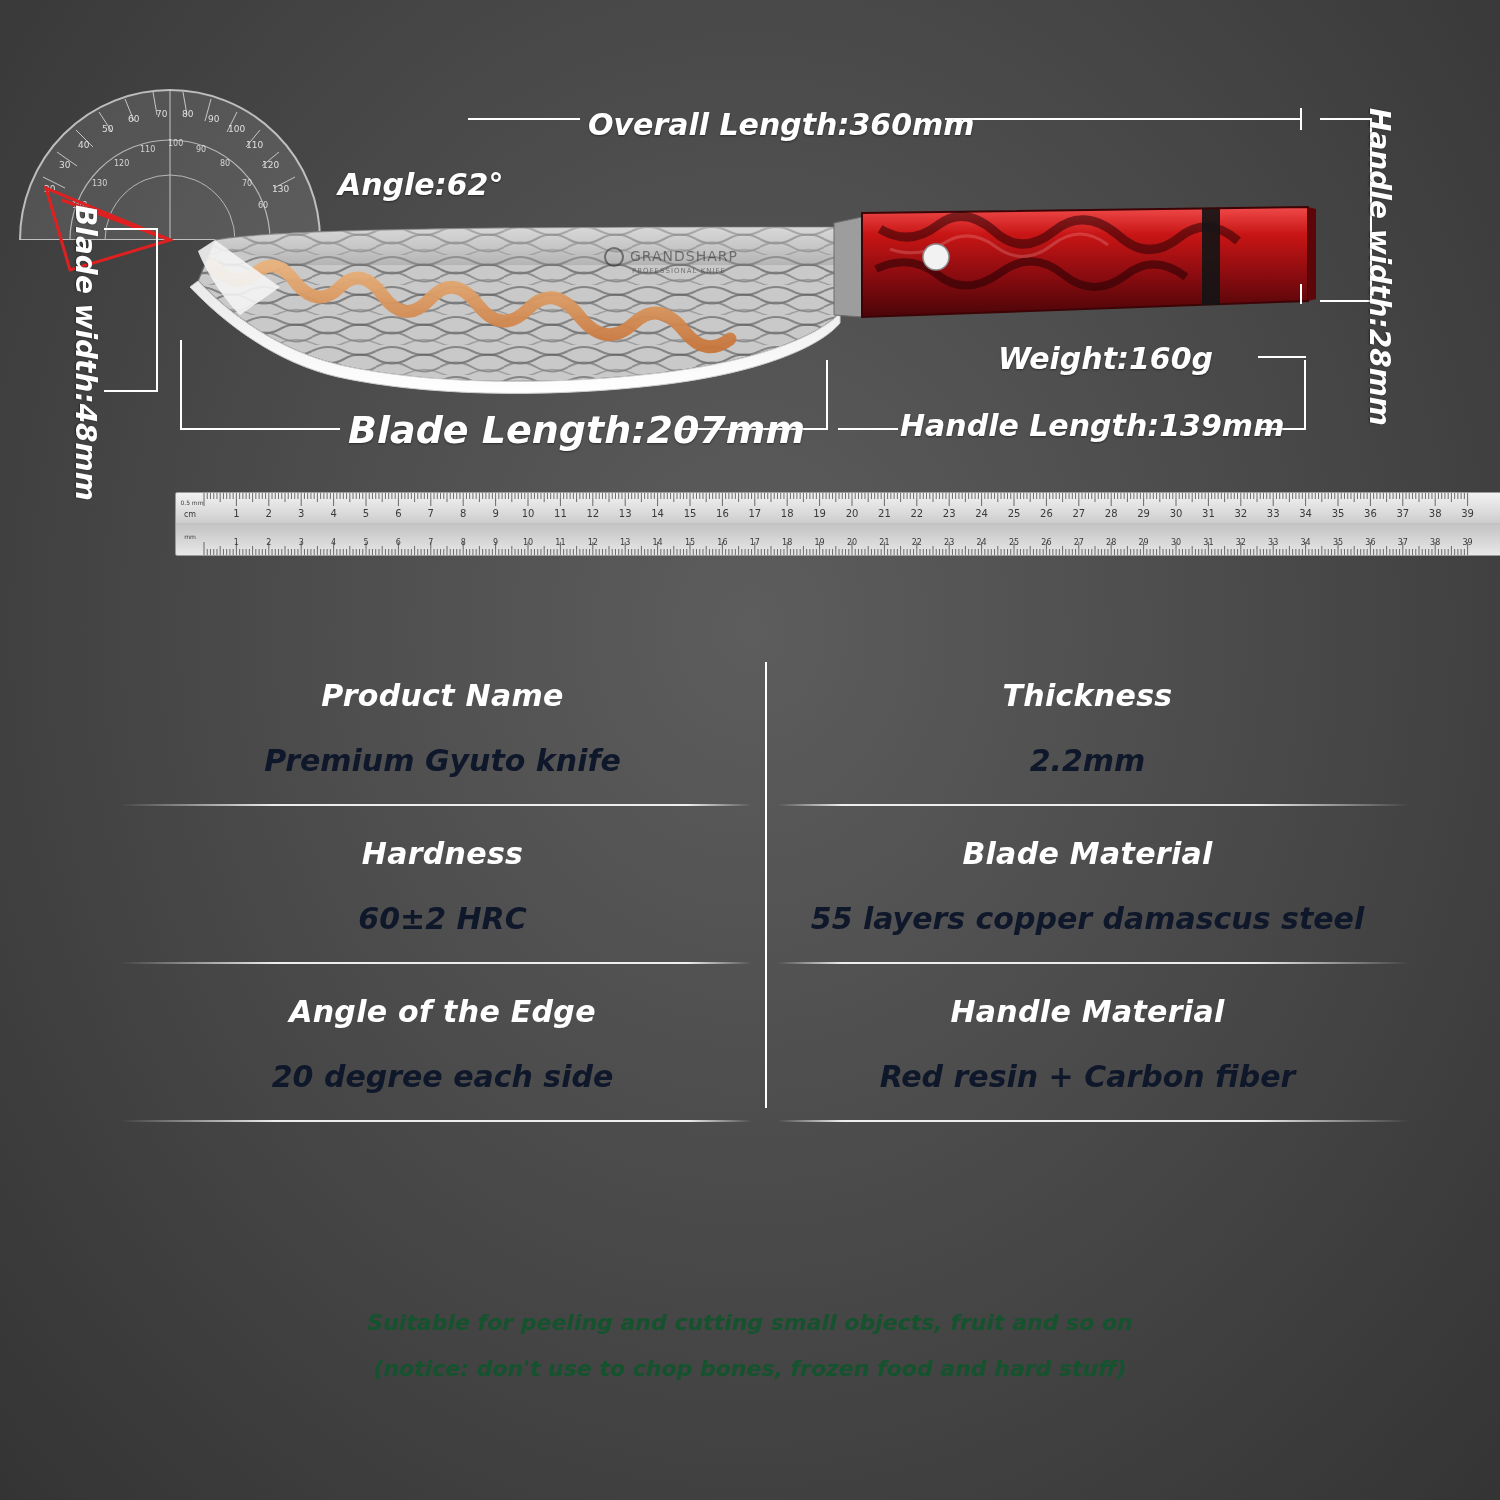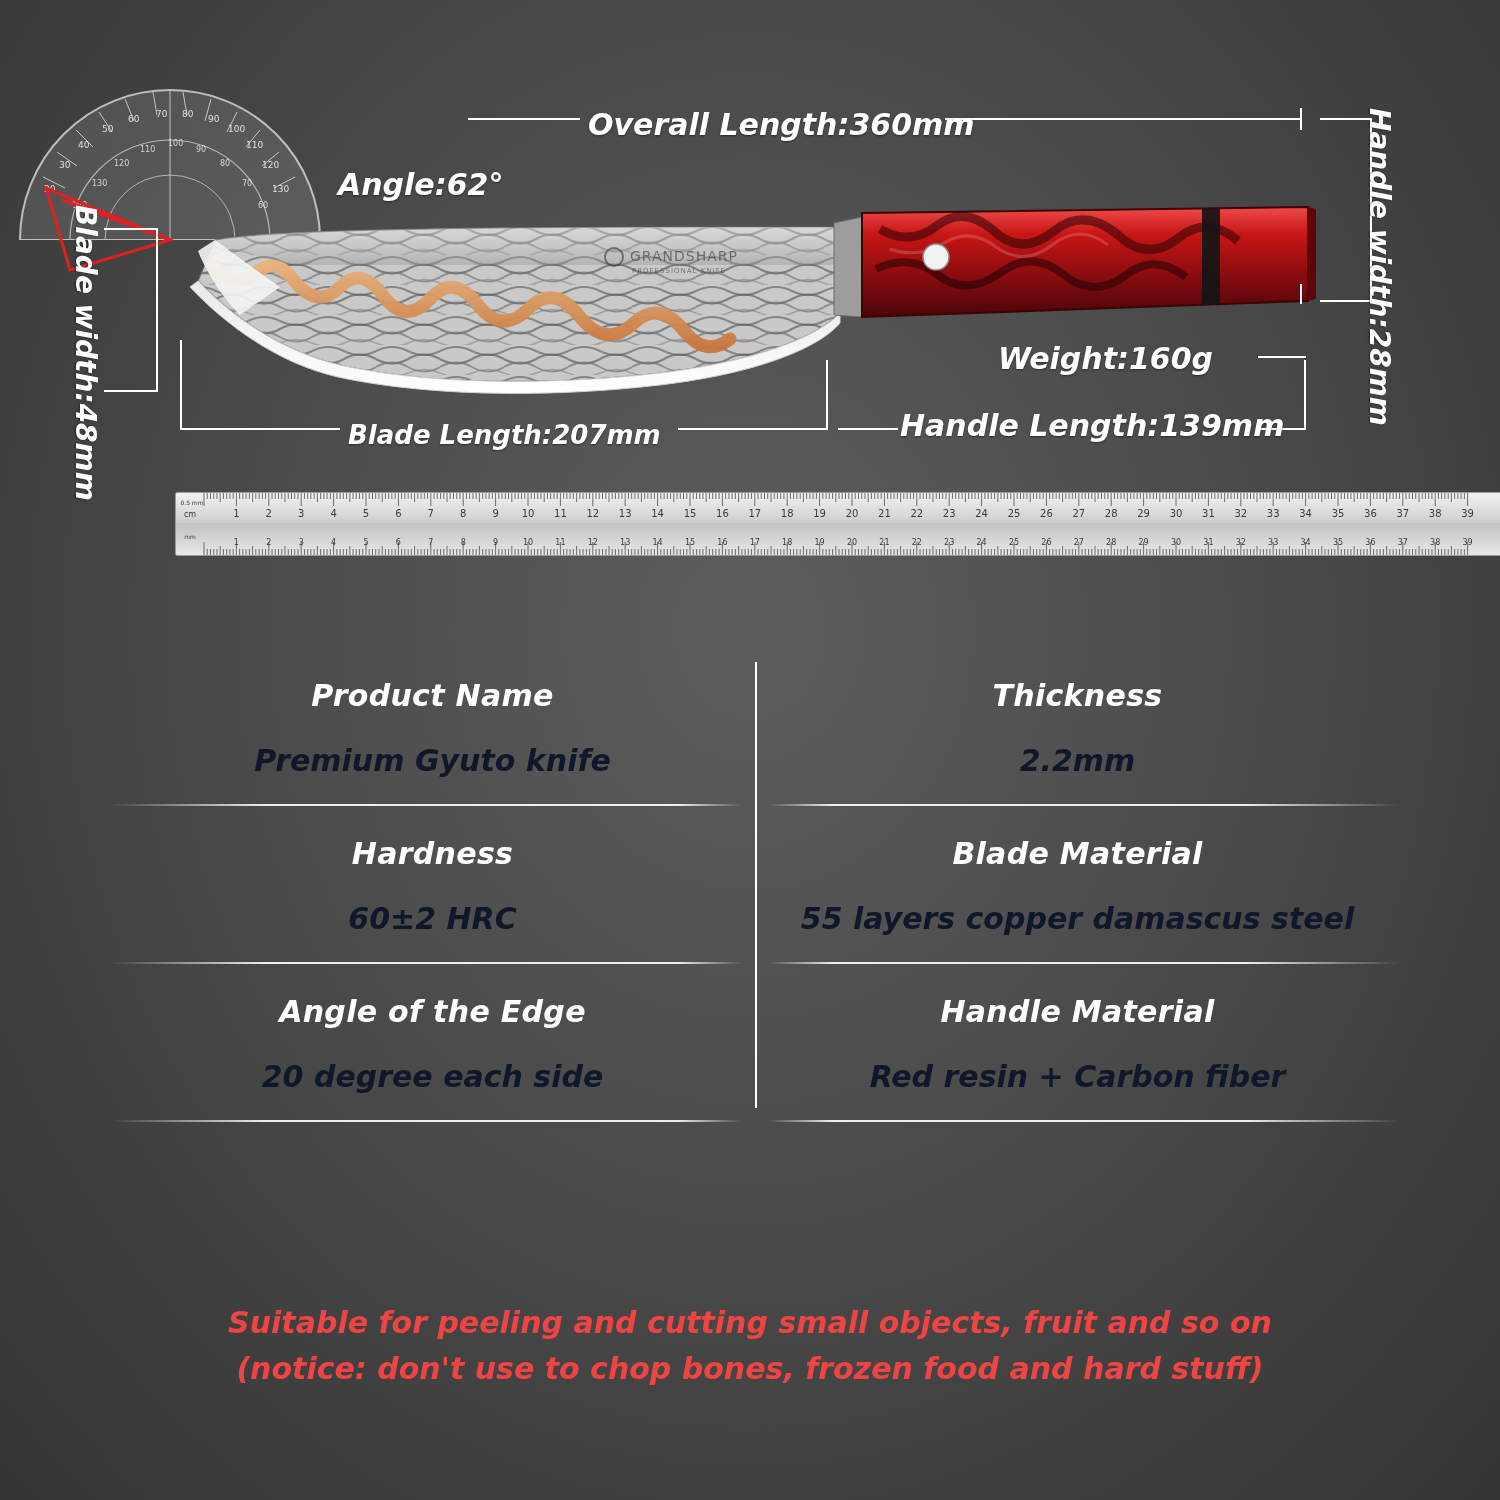--- a/index.html
+++ b/index.html
@@ -19,21 +19,21 @@
   .dim-label{
     position:absolute;
     font-style:italic;
     font-weight:bold;
     color:#ffffff;
     white-space:nowrap;
     text-shadow:0 1px 2px rgba(0,0,0,.45);
   }
   .lbl-overall{left:588px;top:107px;font-size:30px;}
   .lbl-angle{left:338px;top:167px;font-size:30px;}
-  .lbl-bladelen{left:348px;top:420px;font-size:26px;text-align:right;}
+  .lbl-bladelen{left:348px;top:408px;font-size:38px;text-align:right;}
   .lbl-handlelen{left:900px;top:408px;font-size:30px;}
   .lbl-weight{left:998px;top:341px;font-size:30px;}
   .lbl-bladewidth{
     left:-34px;top:225px;font-size:28px;
     transform:rotate(-90deg);transform-origin:left top;
     writing-mode:horizontal-tb;
   }
   .lbl-bladewidth{left:102px;top:205px;transform:rotate(90deg);transform-origin:0 0;}
   .lbl-handlewidth{left:1396px;top:108px;font-size:28px;transform:rotate(90deg);transform-origin:0 0;}
 
@@ -67,21 +67,21 @@
   
   .ruler{
     position:absolute;left:175px;top:492px;width:1330px;height:62px;
     background:linear-gradient(#f2f2f2,#d8d8d8 35%,#c6c6c6 55%,#e8e8e8 100%);
     border:1px solid #9a9a9a;border-radius:2px;
     overflow:hidden;
   }
 
   
   .spec{
-    position:absolute;left:110px;top:648px;width:1290px;
+    position:absolute;left:120px;top:648px;width:1290px;
   }
   .spec-row{display:flex;width:100%;}
   .cell{
     flex:1 1 50%;
     text-align:center;
     padding:30px 10px 26px 10px;
     position:relative;
   }
   .cell .k{
     font-style:italic;font-weight:bold;font-size:30px;color:#ffffff;
@@ -94,22 +94,22 @@
     position:absolute;left:50%;top:14px;bottom:14px;width:2px;
     background:rgba(255,255,255,.85);
   }
   .divider-h{
     height:2px;width:100%;
     background:linear-gradient(90deg,rgba(255,255,255,0) 0%,rgba(255,255,255,.9) 12%,rgba(255,255,255,.9) 44%,rgba(255,255,255,0) 49%,rgba(255,255,255,0) 51%,rgba(255,255,255,.9) 56%,rgba(255,255,255,.9) 88%,rgba(255,255,255,0) 100%);
   }
   .note{
     position:absolute;left:0;right:0;top:1300px;
     text-align:center;
-    font-style:italic;font-weight:bold;font-size:30px;line-height:46px;
-    color:#ef4444;
+    font-style:italic;font-weight:bold;font-size:22px;line-height:46px;
+    color:#14532d;
   }
   .protractor{position:absolute;left:10px;top:80px;width:320px;height:290px;}
 </style>
 </head>
 <body>
 
 <div class="stage">
 
   <div class="diagram">
 

